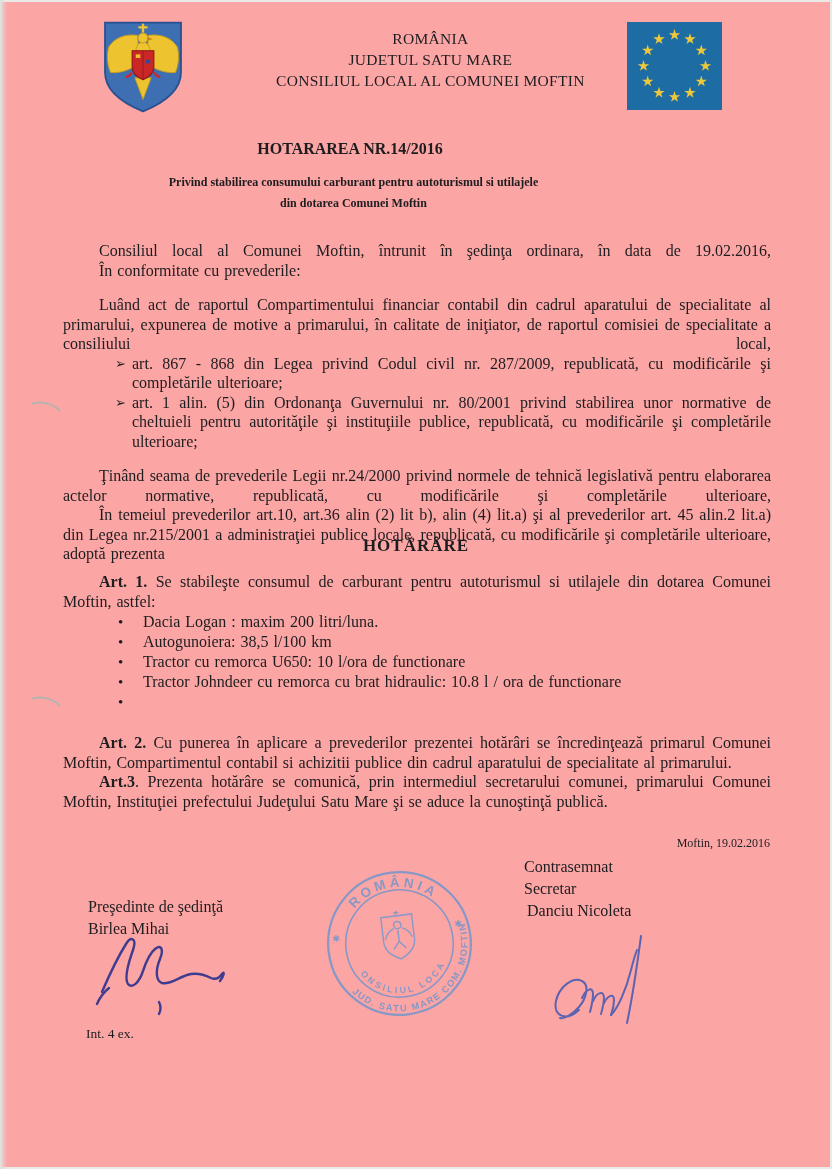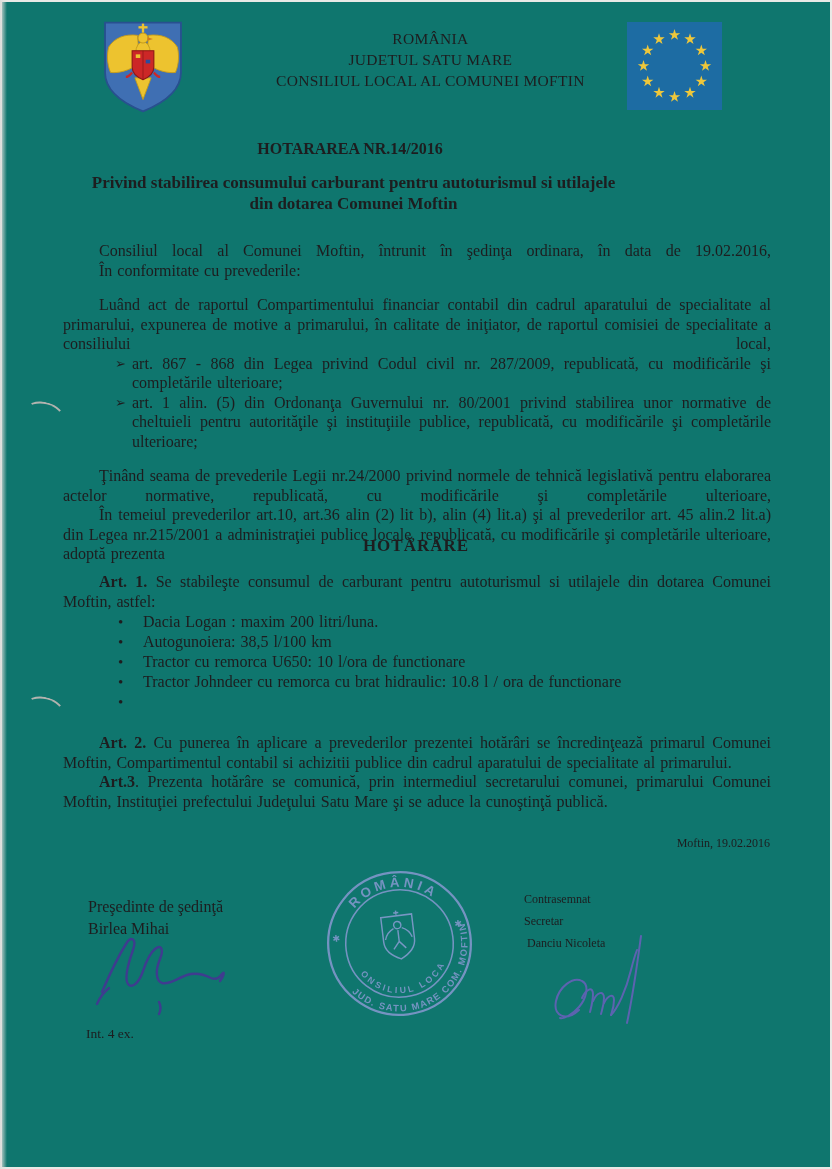--- a/index.html
+++ b/index.html
@@ -1,19 +1,19 @@
 <!DOCTYPE html>
 <html><head>
 <meta charset="utf-8">
 <style>
   * { margin:0; padding:0; box-sizing:border-box; }
   body { background:#ffffff; font-family:"Liberation Serif", serif; }
   .page {
     position:relative; width:832px; height:1169px; margin:0 auto;
-    background:#0f766e; color:#1d1d1f; overflow:hidden;
+    background:#fca5a5; color:#1d1d1f; overflow:hidden;
     box-shadow: inset 0 0 0 2px #e9e9e6;
     padding-left: 24px;
   }
   .page::before{
     content:""; position:absolute; left:0; top:0; bottom:0; width:7px;
     background:linear-gradient(90deg,#dededb,rgba(255,255,255,0)); pointer-events:none;
   }
   
   .scan-artifact{
     position:absolute; width:40px; height:26px;
@@ -25,21 +25,21 @@
   
   .letterhead{ position:absolute; left:0; top:0; width:832px; height:130px; }
   .coa{ position:absolute; left:98px; top:20px; }
   .euflag{ position:absolute; left:627px; top:22px; }
   .hdr-text{ position:absolute; left:50%; top:28px; transform:translateX(-47%); text-align:center; width:480px; }
   .hdr-line{ font-size:15.5px; line-height:21px; letter-spacing:0.3px; }
 
   .doc-title{ position:absolute; left:0; top:140px; width:700px; text-align:center;
     font-weight:bold; font-size:16px; }
   .doc-subtitle{ position:absolute; left:0; top:172px; width:707px; text-align:center;
-    font-weight:bold; font-size:17px; line-height:21px; }
+    font-weight:bold; font-size:12px; line-height:21px; }
 
   .doc-text{ font-size:16px; line-height:19.5px; word-spacing:1px; }
   .preamble{ position:absolute; left:63px; top:226px; width:708px; }
   .par{ text-align:justify; text-indent:36px; }
   .stretch{ text-align-last:justify;margin-top:15px; }
   .b{ font-weight:bold; }
 
   .legal-list{ list-style:none; padding-left:52px; }
   .legal-item{ display:flex; }
   .legal-item .marker{ width:17px; flex:0 0 17px; font-size:13px; }
@@ -51,21 +51,21 @@
   .art1{ position:absolute; left:63px; top:572px; width:708px; }
   .fuel-list{ list-style:none; padding-left:55px; margin-top:1px; }
   .fuel-item{ display:flex; line-height:20px; }
   .fuel-item .marker{ width:25px; flex:0 0 25px; font-size:15px; }
 
   .art23{ position:absolute; left:63px; top:733px; width:708px; }
 
   .dateline{ position:absolute; left:63px; top:836px; width:707px; text-align:right; font-size:12px; }
 
   .sig-left{ position:absolute; left:88px; top:896px; font-size:16px; line-height:22px; }
-  .sig-right{ position:absolute; left:524px; top:888px; font-size:12px; line-height:22px; }
+  .sig-right{ position:absolute; left:524px; top:856px; font-size:16px; line-height:22px; }
   .sig-right .name{ padding-left:3px; }
   .sig-svg{ position:absolute; }
   .sig1{ left:92px; top:926px; }
   .sig2{ left:546px; top:928px; }
 
   .stamp{ position:absolute; left:322px; top:866px; transform:rotate(-7deg); opacity:0.92; }
   .stamp-top{ font-family:"Liberation Sans", sans-serif; font-size:13px; letter-spacing:3.5px; fill:#7e96c9; font-weight:bold; }
   .stamp-bottom{ font-family:"Liberation Sans", sans-serif; font-size:9px; letter-spacing:1.4px; fill:#7e96c9; font-weight:bold; }
   .stamp-inner{ font-family:"Liberation Sans", sans-serif; font-size:8.5px; letter-spacing:2.6px; fill:#7e96c9; font-weight:bold; }
   .stamp-star{ font-size:9px; fill:#7e96c9; }

